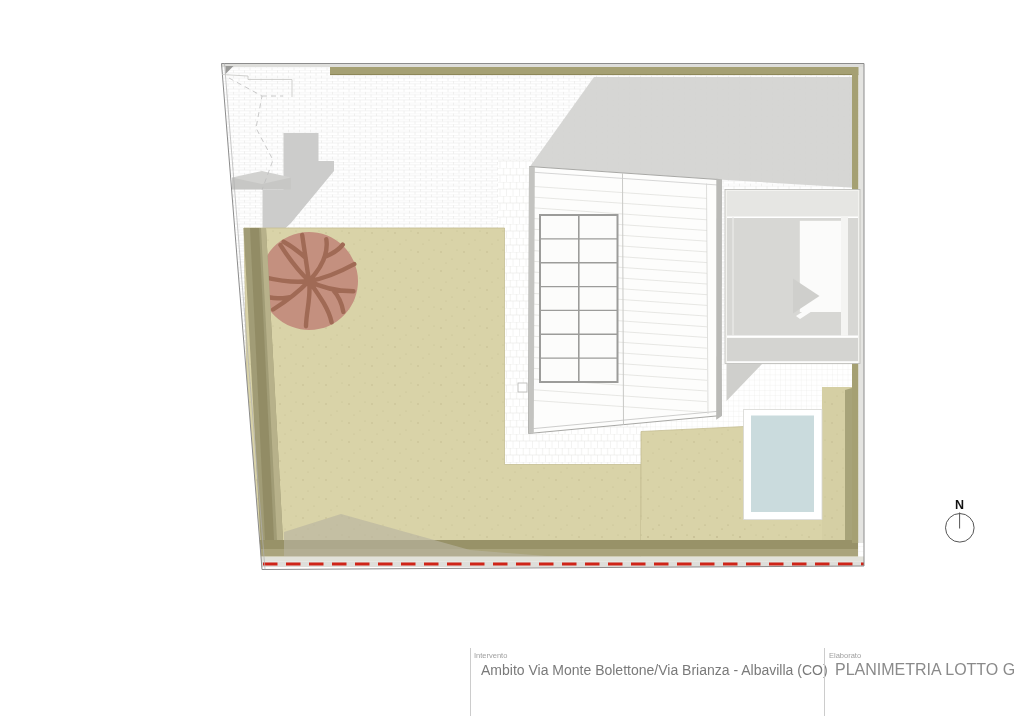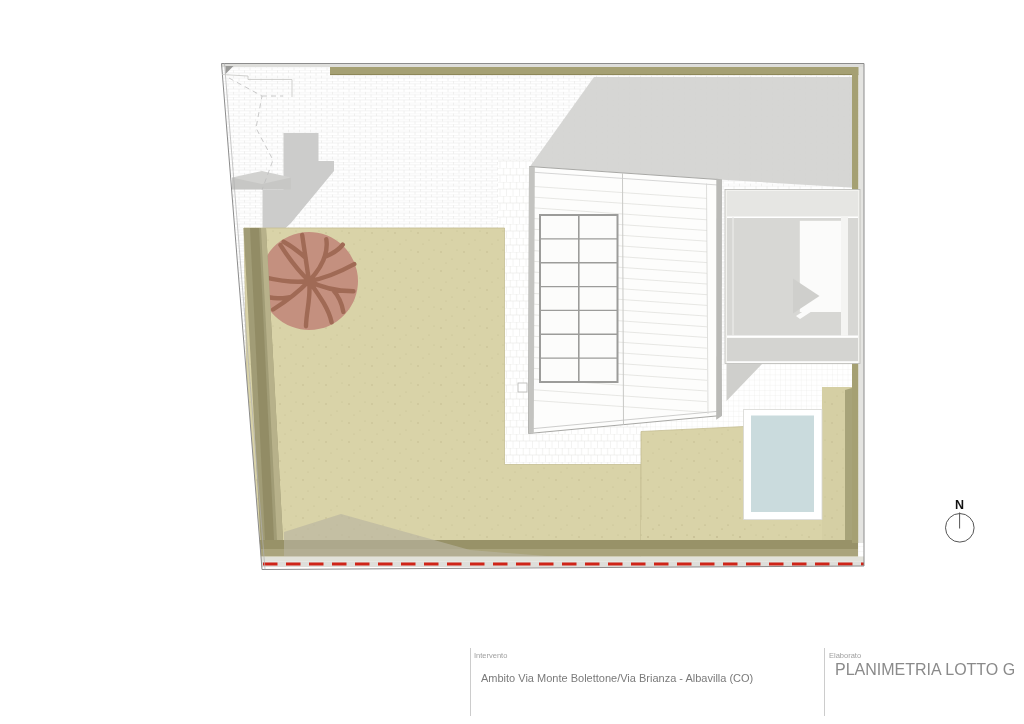--- a/index.html
+++ b/index.html
@@ -209,20 +209,20 @@
 </g>
 </svg>
 
 <div class="abs" style="left:0;top:640px;width:1024px;height:84px;">
   <div id="logoblock"></div>
 
   <div class="abs" style="left:469.5px;top:8px;width:1px;height:68px;background:#cccccc;"></div>
 
   <div class="abs" style="left:474px;top:11px;font-size:7.5px;color:#a0a0a0;">Intervento</div>
 
-  <div class="abs" style="left:481px;top:32px;font-size:11px;color:#7a7a7a;">Ambito Via Monte Bolettone/Via Brianza - Albavilla (CO)</div>
+  <div class="abs" style="left:481px;top:22px;font-size:14px;color:#7a7a7a;">Ambito Via Monte Bolettone/Via Brianza - Albavilla (CO)</div>
 
   <div class="abs" style="left:823.5px;top:8px;width:1px;height:68px;background:#cccccc;"></div>
 
   <div class="abs" style="left:829px;top:11px;font-size:7.5px;color:#a0a0a0;">Elaborato</div>
 
   <div class="abs" style="left:835px;top:21px;font-size:16px;color:#8a8a8a;">PLANIMETRIA LOTTO G</div>
 </div>
 
 </body></html>

